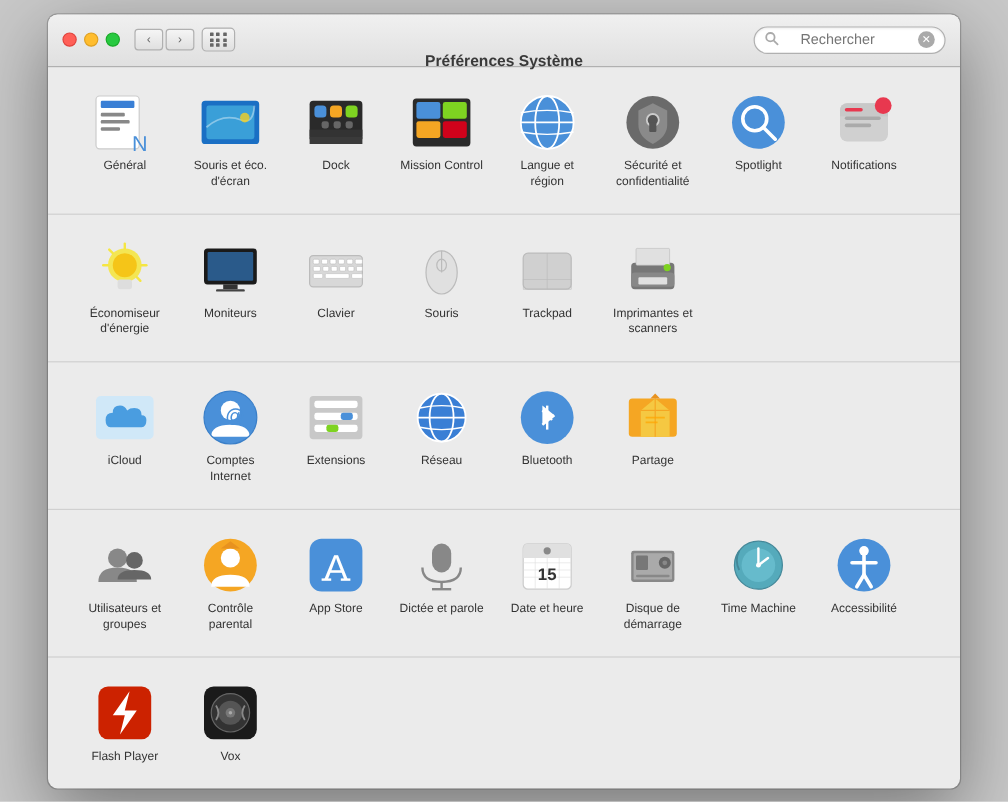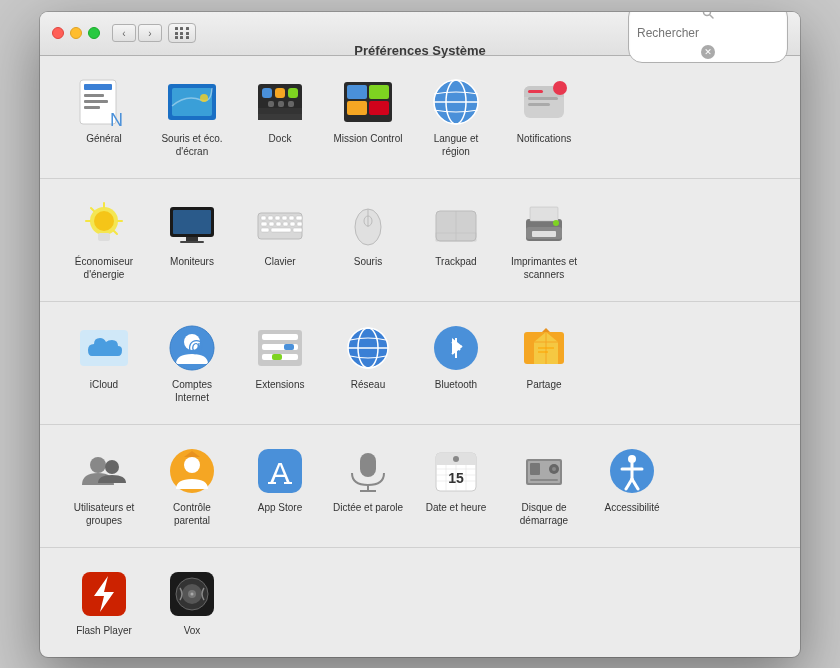--- a/index.html
+++ b/index.html
@@ -93,23 +93,22 @@
     }
     .search-box {
       margin-left: auto;
       display: flex;
       align-items: center;
       background: white;
       border: 1px solid #b0b0b0;
       border-radius: 14px;
       padding: 3px 8px;
       width: 160px;
-      gap: 5px;
+      gap: 18px;
       box-shadow: inset 0 1px 2px rgba(0,0,0,0.08);
-      flex-direction: column;
     }
     .search-icon-svg {
       color: #aaa;
       font-size: 11px;
       flex-shrink: 0;
     }
     .search-input {
       border: none;
       outline: none;
       background: transparent;
@@ -285,21 +284,43 @@
               <line x1="4" y1="26" x2="48" y2="26" stroke="white" stroke-width="1.5"></line>
               <path d="M4 18 Q26 14 48 18" stroke="white" stroke-width="1.2" fill="none"></path>
               <path d="M4 34 Q26 38 48 34" stroke="white" stroke-width="1.2" fill="none"></path>
               <circle cx="26" cy="26" r="22" fill="none" stroke="white" stroke-width="1.5"></circle>
             </svg>
           </div>
           <div class="icon-label">Langue et
 région</div>
         </div>
 
-
+        <div class="icon-item">
+          <div class="icon-img">
+            <svg width="52" height="52" viewBox="0 0 52 52">
+              <circle cx="26" cy="26" r="22" fill="#6a6a6a"></circle>
+              <path d="M26 10 L38 16 L38 28 Q38 38 26 44 Q14 38 14 28 L14 16 Z" fill="#8a8a8a"></path>
+              <circle cx="26" cy="24" r="5" fill="#555" stroke="#ccc" stroke-width="1.5"></circle>
+              <rect x="23" y="26" width="6" height="8" rx="1" fill="#555"></rect>
+            </svg>
+          </div>
+          <div class="icon-label">Sécurité
+et confidentialité</div>
+        </div>
+
+        <div class="icon-item">
+          <div class="icon-img">
+            <svg width="52" height="52" viewBox="0 0 52 52">
+              <circle cx="26" cy="26" r="22" fill="#4a90d9"></circle>
+              <circle cx="23" cy="23" r="10" fill="none" stroke="white" stroke-width="3"></circle>
+              <line x1="30" y1="30" x2="40" y2="40" stroke="white" stroke-width="3" stroke-linecap="round"></line>
+            </svg>
+          </div>
+          <div class="icon-label">Spotlight</div>
+        </div>
 
         <div class="icon-item">
           <div class="icon-img">
             <svg width="52" height="52" viewBox="0 0 52 52">
               <rect x="6" y="10" width="40" height="32" rx="6" fill="#d0d0d0"></rect>
               <rect x="6" y="10" width="40" height="11" rx="6" fill="#c8c8c8"></rect>
               <rect x="6" y="16" width="40" height="5" fill="#c8c8c8"></rect>
               <rect x="10" y="14" width="15" height="3" rx="1.5" fill="#e8384f"></rect>
               <rect x="10" y="21" width="30" height="3" rx="1.5" fill="#aaa"></rect>
               <rect x="10" y="27" width="22" height="3" rx="1.5" fill="#aaa"></rect>
@@ -575,20 +596,34 @@
               <rect x="12" y="34" width="28" height="2" rx="1" fill="#888"></rect>
               <rect x="12" y="18" width="10" height="12" rx="1" fill="#777"></rect>
               <circle cx="36" cy="24" r="5" fill="#666"></circle>
               <circle cx="36" cy="24" r="2" fill="#888"></circle>
             </svg>
           </div>
           <div class="icon-label">Disque de
 démarrage</div>
         </div>
 
+        <div class="icon-item">
+          <div class="icon-img">
+            <svg width="52" height="52" viewBox="0 0 52 52">
+              <circle cx="26" cy="26" r="20" fill="#5ab" stroke="#489" stroke-width="1"></circle>
+              <circle cx="26" cy="26" r="14" fill="#6bc"></circle>
+              <line x1="26" y1="12" x2="26" y2="26" stroke="white" stroke-width="2" stroke-linecap="round"></line>
+              <line x1="26" y1="26" x2="34" y2="20" stroke="white" stroke-width="2" stroke-linecap="round"></line>
+              <circle cx="26" cy="26" r="2" fill="white"></circle>
+              <path d="M10 14 Q6 22 10 30" stroke="#489" stroke-width="1.5" fill="none"></path>
+            </svg>
+          </div>
+          <div class="icon-label">Time
+Machine</div>
+        </div>
 
         <div class="icon-item">
           <div class="icon-img">
             <svg width="52" height="52" viewBox="0 0 52 52">
               <circle cx="26" cy="26" r="22" fill="#4a90d9"></circle>
               <circle cx="26" cy="14" r="4" fill="white"></circle>
               <line x1="26" y1="18" x2="26" y2="34" stroke="white" stroke-width="3" stroke-linecap="round"></line>
               <line x1="16" y1="24" x2="36" y2="24" stroke="white" stroke-width="3" stroke-linecap="round"></line>
               <line x1="26" y1="34" x2="20" y2="44" stroke="white" stroke-width="3" stroke-linecap="round"></line>
               <line x1="26" y1="34" x2="32" y2="44" stroke="white" stroke-width="3" stroke-linecap="round"></line>

